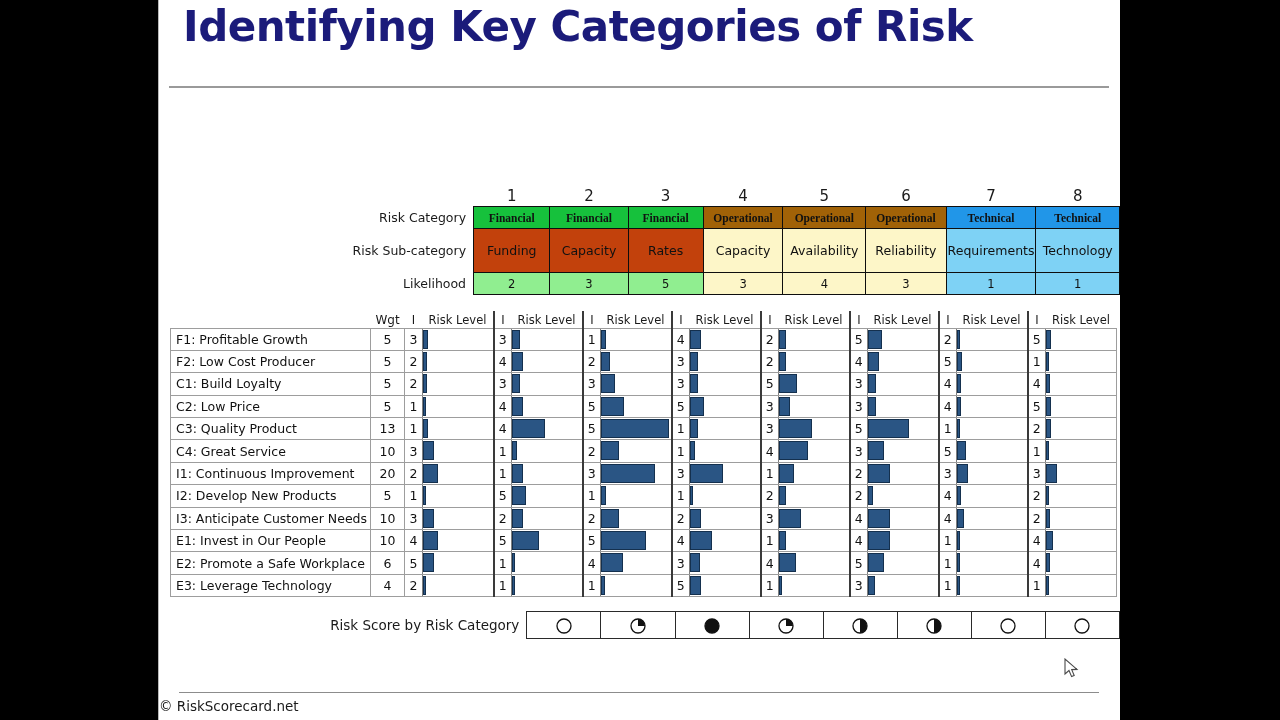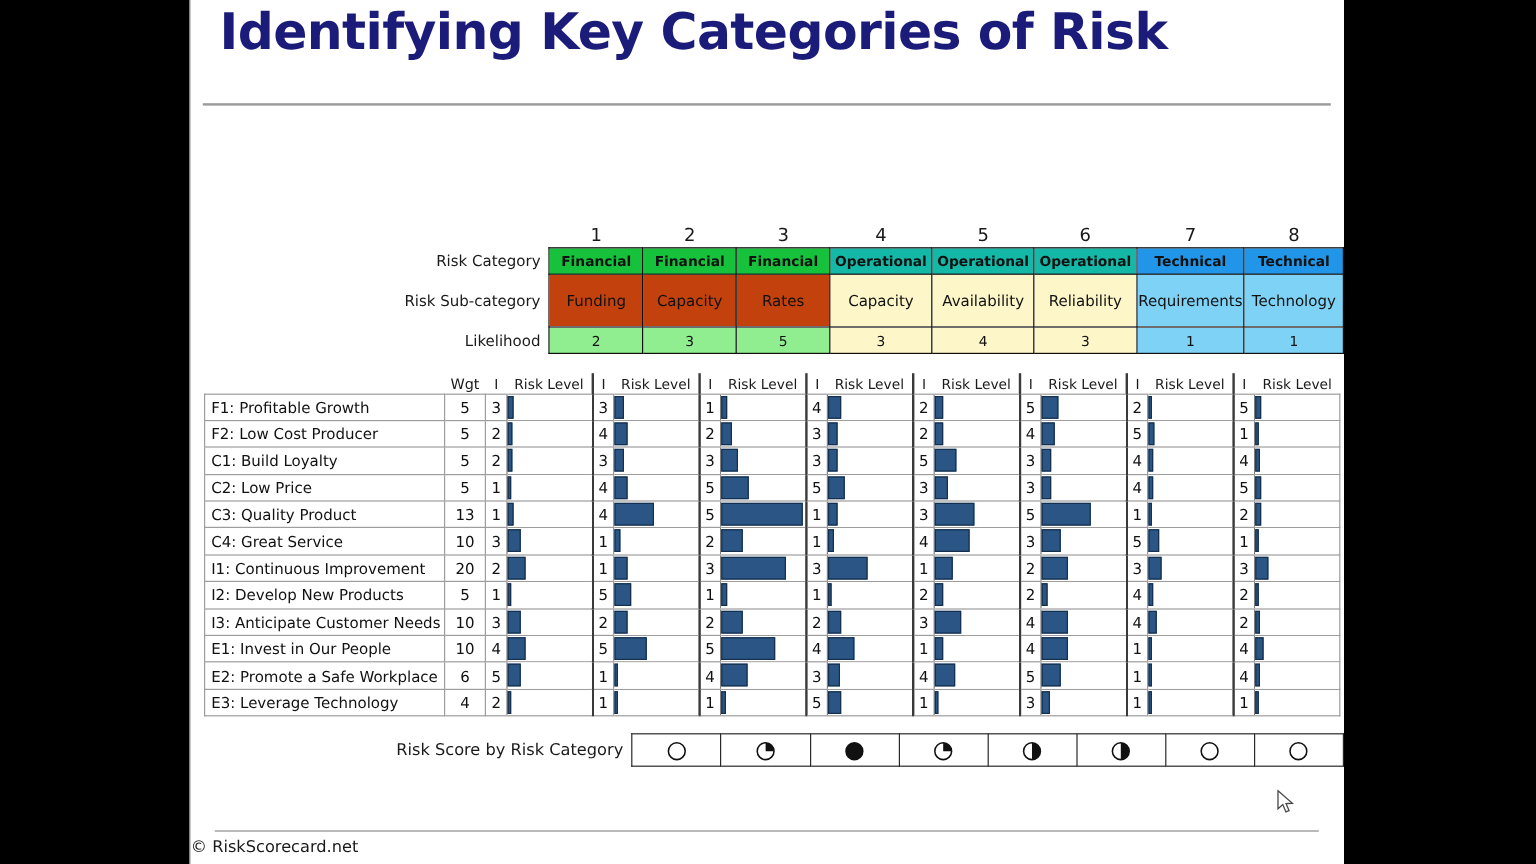--- a/index.html
+++ b/index.html
@@ -91,28 +91,28 @@
     padding-bottom: 1px;
   }
   .catcell, .subcell, .likecell {
     text-align: center;
     border: 1px solid #0e0e0e;
     font-size: 11.5px;
     color: #111;
     white-space: nowrap;
     overflow: hidden;
   }
-  .catcell { height: 22px; font-weight: bold; }
+  .catcell { height: 22px; font-weight: bold; font-family: Liberation Serif, serif; }
   .subcell { height: 44px; font-size: 12.5px; }
   .likecell { height: 22px; }
 
   .cat-financial   { background: #16c13c; }
   .sub-financial   { background: #c2410c; }
   .like-financial  { background: #90ee90; }
-  .cat-operational  { background: #14b8a6; }
+  .cat-operational  { background: #a16207; }
   .sub-operational  { background: #fdf6c8; }
   .like-operational { background: #fdf6c8; }
   .cat-technical   { background: #2196e8; }
   .sub-technical   { background: #7ed2f5; }
   .like-technical  { background: #7ed2f5; }
 
   
   #bodywrap { position: absolute; left: 0px; top: 125px; }
   .objhdr {
     border: none;

